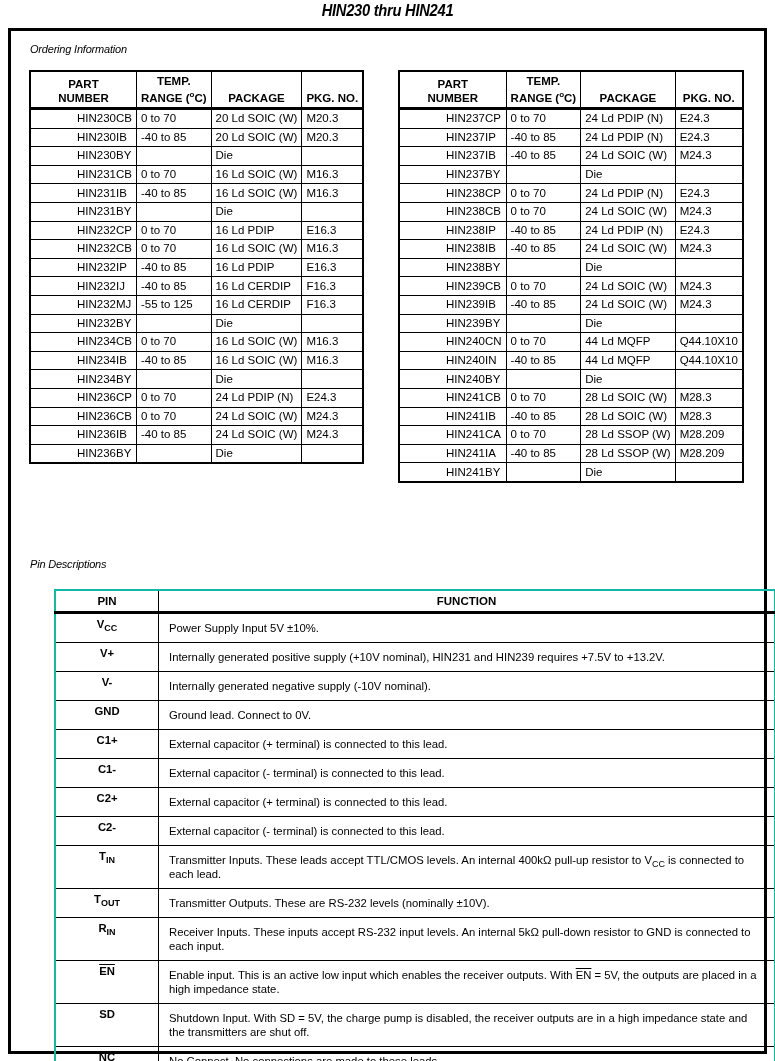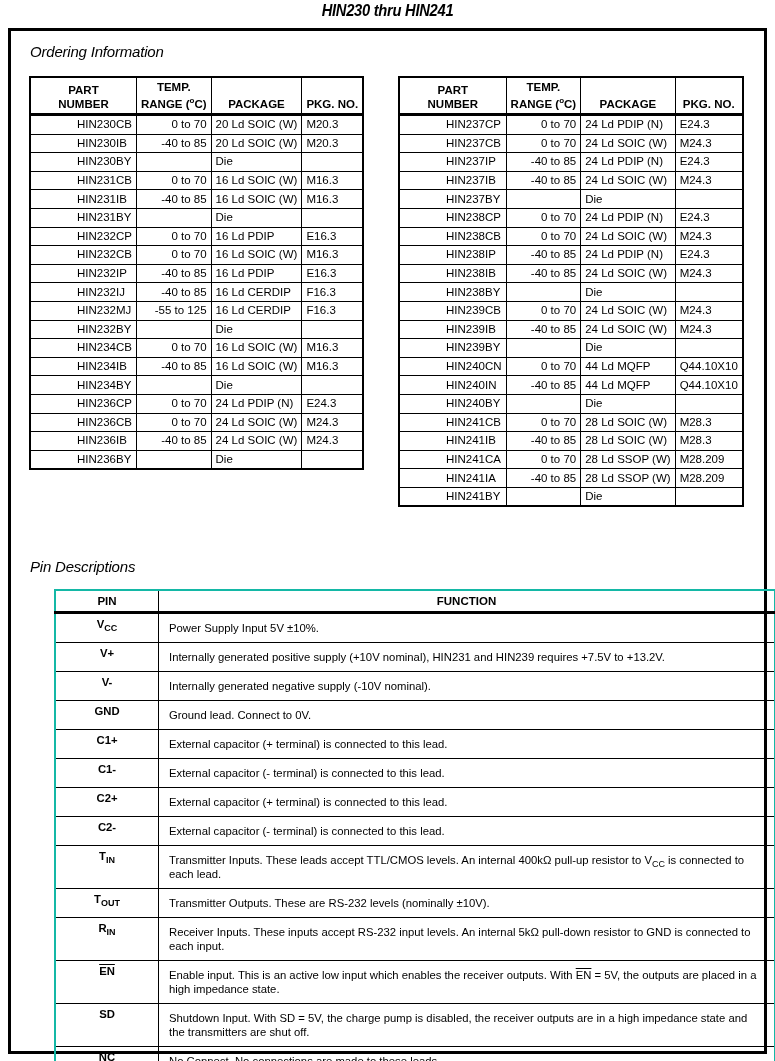--- a/index.html
+++ b/index.html
@@ -3,35 +3,35 @@
 <meta charset="utf-8">
 <style>
   html, body { margin: 0; padding: 0; background: #ffffff; }
   body { width: 775px; height: 1061px; position: relative; overflow: hidden;
          font-family: "Liberation Sans", sans-serif; color: #000; }
   .doc-title { position: absolute; left: 0; width: 775px; top: 0; height: 22px;
                text-align: center; font-style: italic; font-weight: bold; font-size: 16px;
                line-height: 22px; letter-spacing: -0.3px; transform: scaleX(0.92); }
   .frame { position: absolute; left: 8px; top: 28px; width: 753px; height: 1020px;
            border: 3px solid #000; box-sizing: content-box; }
-  .section-title { position: absolute; font-style: italic; font-size: 15px; font-weight: normal;
+  .section-title { position: absolute; font-style: italic; font-size: 11px; font-weight: normal;
                    letter-spacing: -0.2px; }
   #ordering-title { left: 19px; top: 12px; }
   #pin-title { left: 19px; top: 527px; }
   table { border-collapse: collapse; position: absolute; font-size: 11.5px; }
   table td, table th { border: 1.5px solid #000; padding: 0 4px; white-space: nowrap; }
-  .ord-table { top: 45px; width: 304px; }
+  .ord-table { top: 39px; width: 304px; }
   #ord-left { left: 18px; }
   #ord-right { left: 387px; }
   .ord-table th { font-weight: bold; font-size: 11.5px; height: 33px; vertical-align: bottom;
                   padding-bottom: 2px; line-height: 14px; text-align: center; }
   .ord-table thead tr { border-bottom: 3px solid #000; }
   .ord-table td { height: 17.6px; line-height: 17px; }
   .ord-table td.c-part { width: 82px; padding-left: 46px; }
-  .ord-table td.c-temp { width: 68px; text-align: right; }
+  .ord-table td.c-temp { width: 68px; text-align: left; }
   .ord-table td.c-pkg { width: 92px; }
   .ord-table td.c-no { width: 62px; }
   .ord-table tbody tr:first-child td { border-top: 3px solid #000; }
   .ord-table { border: 2px solid #000; }
   .pin-table { left: 18px; top: 558px; width: 722px; border: 2px solid #14b8a6; margin-left: 25px; }
   .pin-table th { font-weight: bold; font-size: 11.5px; height: 20px; text-align: center; }
   .pin-table thead tr { border-bottom: 3px solid #000; }
   .pin-table td { font-size: 11.3px; line-height: 14px; padding: 7px 10px; vertical-align: top; }
   .pin-table td.pin { width: 84px; text-align: center; padding: 3px 0; font-weight: bold; }
   .pin-table td.fn { white-space: normal; }
@@ -184,26 +184,20 @@
       </tr>
     </thead>
     <tbody id="ord-right-body">
         <tr>
           <td class="c-part">HIN237CP</td>
           <td class="c-temp">0 to 70</td>
           <td class="c-pkg">24 Ld PDIP (N)</td>
           <td class="c-no">E24.3</td>
         </tr>
         <tr>
-          <td class="c-part">HIN237CB</td>
-          <td class="c-temp">0 to 70</td>
-          <td class="c-pkg">24 Ld SOIC (W)</td>
-          <td class="c-no">M24.3</td>
-        </tr>
-        <tr>
           <td class="c-part">HIN237IP</td>
           <td class="c-temp">-40 to 85</td>
           <td class="c-pkg">24 Ld PDIP (N)</td>
           <td class="c-no">E24.3</td>
         </tr>
         <tr>
           <td class="c-part">HIN237IB</td>
           <td class="c-temp">-40 to 85</td>
           <td class="c-pkg">24 Ld SOIC (W)</td>
           <td class="c-no">M24.3</td>

